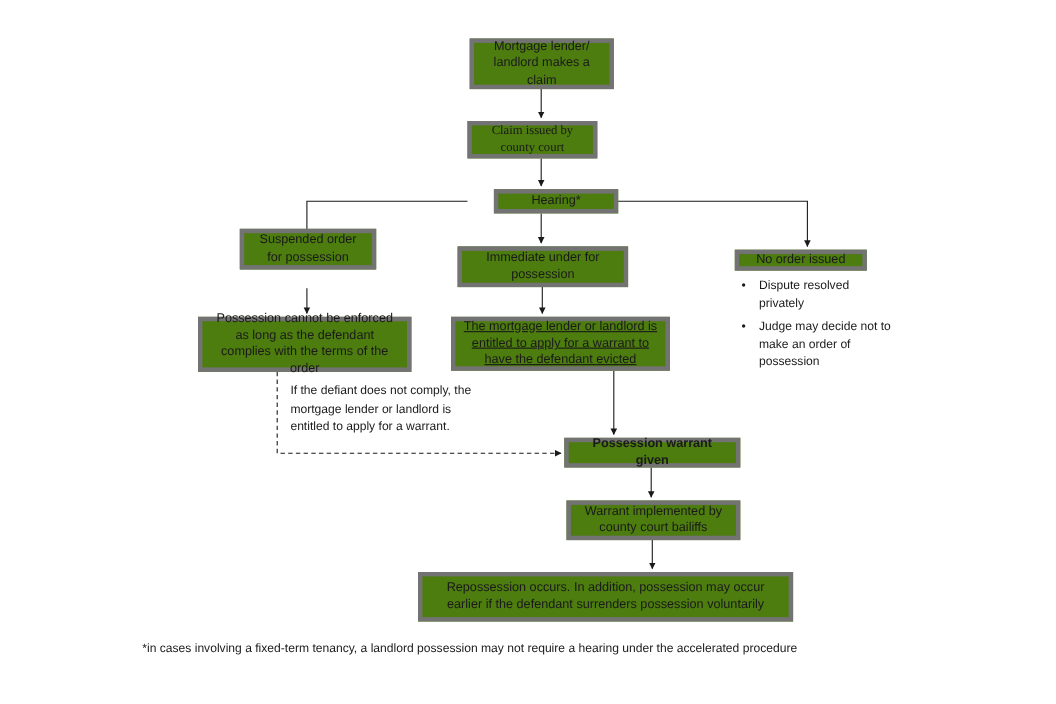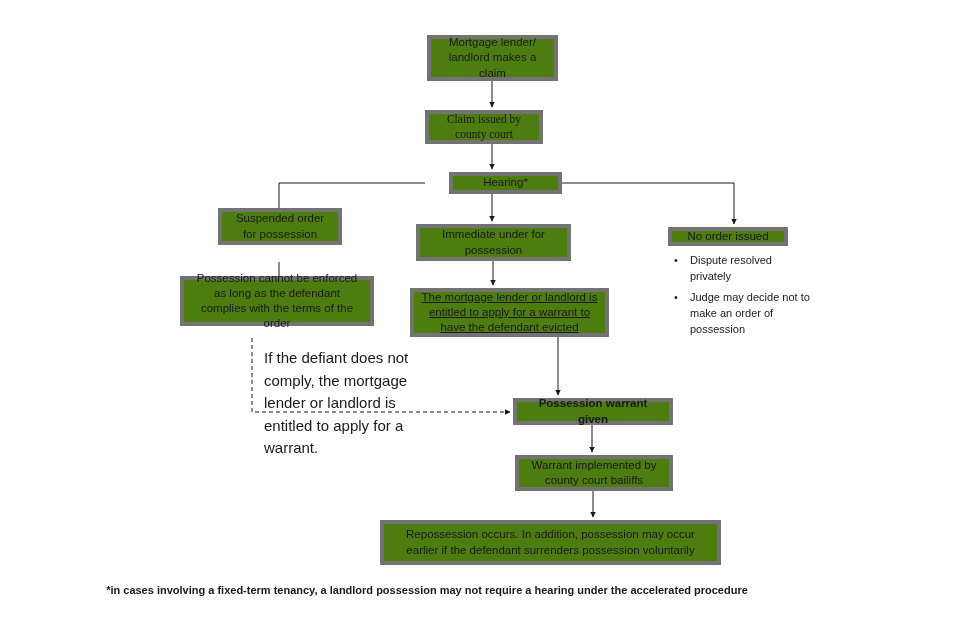--- a/index.html
+++ b/index.html
@@ -29,21 +29,21 @@
     box-sizing: border-box;
     padding: 3px 6px;
   }
   .svg-layer {
     position: absolute;
     left: 0;
     top: 0;
   }
   .note {
     position: absolute;
-    font-size: 15px;
+    font-size: 11px;
     line-height: 1.5;
   }
   .bullets {
     position: absolute;
     font-size: 11px;
     line-height: 1.45;
   }
   .bullet-item {
     display: flex;
     margin-bottom: 5px;
@@ -55,21 +55,20 @@
   .bullet-text {
     width: 124px;
   }
   .footnote {
     position: absolute;
     left: 0;
     top: 584px;
     width: 854px;
     text-align: center;
     font-size: 11px;
-    font-weight: bold;
   }
 </style>
 </head>
 <body>
 
 <div id="canvas">
 
   <svg class="svg-layer" width="960" height="640" aria-hidden="true">
     <defs>
       <marker id="arrow" markerWidth="8" markerHeight="8" refX="5.5" refY="3" orient="auto" markerUnits="userSpaceOnUse">
@@ -105,21 +104,21 @@
     <div class="bullet-item">
       <span class="bullet-dot">•</span>
       <span class="bullet-text">Dispute resolved privately</span>
     </div>
     <div class="bullet-item">
       <span class="bullet-dot">•</span>
       <span class="bullet-text">Judge may decide not to make an order of possession</span>
     </div>
   </div>
 
-  <div class="node" style="left:180px; top:276px; width:194px; height:50px;">Possession cannot be enforced as long as the defendant complies with the terms of the order</div>
+  <div class="node" style="left:180px; top:288px; width:194px; height:50px;">Possession cannot be enforced as long as the defendant complies with the terms of the order</div>
 
   <div class="node" style="left:410px; top:288px; width:199px; height:49px;text-decoration:underline;">The mortgage lender or landlord is entitled to apply for a warrant to have the defendant evicted</div>
 
   <div class="note" style="left:264px; top:347px; width:176px;">If the defiant does not comply, the mortgage lender or landlord is entitled to apply for a warrant.</div>
 
   <div class="node" style="left:513px; top:398px; width:160px; height:27px;font-weight:bold;">Possession warrant given</div>
 
   <div class="node" style="left:515px; top:455px; width:158px; height:36px;">Warrant implemented by county court bailiffs</div>
 
   <div class="node" style="left:380px; top:520px; width:341px; height:45px;">Repossession occurs. In addition, possession may occur earlier if the defendant surrenders possession voluntarily</div>

